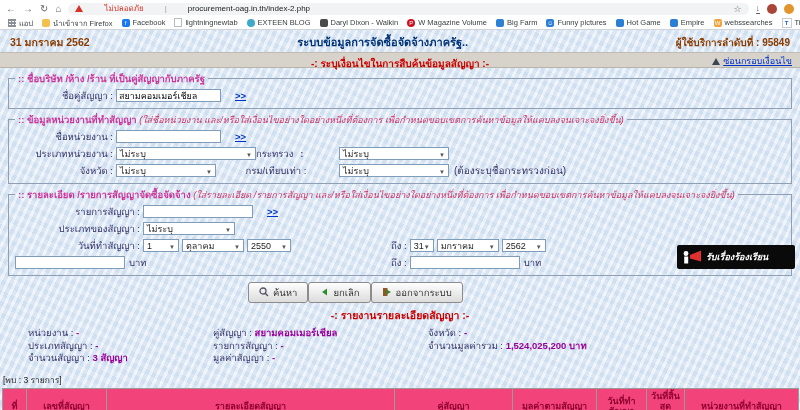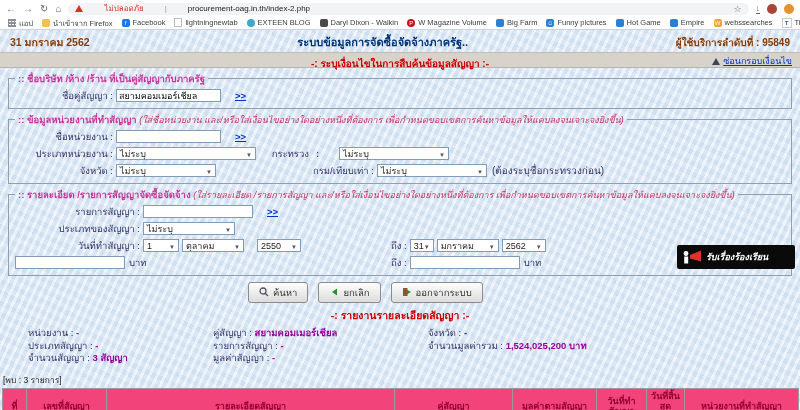--- a/index.html
+++ b/index.html
@@ -48,33 +48,33 @@
   .hide-link{position:absolute;right:8px;top:1px;display:flex;align-items:center;gap:3px;cursor:pointer;}
   .tri-ic{width:0;height:0;border-left:4px solid transparent;border-right:4px solid transparent;
           border-bottom:7px solid #3a4656;display:inline-block;}
   .hide-link span{color:var(--link-blue,#0033cc);font-size:9px;text-decoration:underline;}
   fieldset{border:1px solid #8fa0b5;margin:3px 8px 0;padding:0 6px 3px;}
   legend{font-size:9.5px;padding:0 3px;}
   .leg{color:var(--accent-magenta,#cc3399);font-weight:bold;}
   .hint{color:#cc3366;font-style:italic;font-size:9px;}
   .fr{display:flex;align-items:center;margin:2px 0;font-size:9.5px;color:var(--label-navy,#333366);}
   .lab{text-align:right;margin-right:3px;flex:0 0 auto;}
-  .lw98{width:98px;} .lw125{width:125px;} .lw80{width:80px;text-align:center;font-family:Liberation Mono, monospace;} .lw120{width:120px;text-align:right;padding-left:38px;}
+  .lw98{width:98px;} .lw125{width:125px;} .lw80{width:80px;text-align:left;font-family:Liberation Mono, monospace;} .lw120{width:120px;text-align:center;}
   .ti{height:13px;border:1px solid #7f9db9;font-size:9px;padding:0 2px;background:#fff;
       font-family:inherit;box-sizing:border-box;}
   .w105{width:105px;} .w110{width:110px;}
   .more{color:var(--link-blue,#0033cc);font-weight:bold;text-decoration:underline;margin-left:14px;font-size:9.5px;cursor:pointer;}
   .sel{background:#fff;border:1px solid #7f9db9;height:13px;display:inline-flex;align-items:center;
        justify-content:space-between;padding:0 3px;font-size:9px;color:#222;box-sizing:border-box;cursor:pointer;}
   .sarr::before{content:"▼";font-size:6px;color:#555;}
   .note{color:var(--label-navy,#333366);font-size:10px;margin-left:5px;}
   .lpart{display:flex;align-items:center;width:376px;flex:0 0 auto;}
   .baht{margin-left:4px;}
   
-  .actions-row{display:flex;align-items:center;margin:6px 0 0 248px;gap:10px;height:20px;}
+  .actions-row{display:flex;align-items:center;margin:6px 0 0 248px;height:20px;}
   .btn{display:inline-flex;align-items:center;gap:4px;border:1px solid #8c8c8c;border-radius:3px;
        background:linear-gradient(#fefefe,#dcdcdc);padding:2px 10px;font-size:9.5px;color:#333;cursor:pointer;}
   .banner{position:absolute;right:5px;top:215px;width:118px;height:24px;background:#0a0a0a;border-radius:2px;
           display:flex;align-items:center;gap:3px;padding:0 4px;box-sizing:border-box;}
   .banner-text{color:#fff;font-style:italic;font-weight:bold;font-size:9px;white-space:nowrap;}
   
   .report-title{text-align:center;color:var(--alert-red,#cc0000);font-weight:bold;font-size:10.5px;margin-top:5px;}
   .summary{display:flex;margin:3px 0 8px 28px;font-size:9.5px;line-height:12.5px;}
   .sc1{width:185px;} .sc2{width:215px;} .sc3{flex:1;}
   .slbl{color:var(--label-navy,#333366);}
@@ -244,21 +244,21 @@
           <i class="sarr"></i>
         </div>
     </div>
     <div class="fr">
       <div class="lpart">
         <span class="lab lw125">วันที่ทำสัญญา :</span>
         <div class="sel" style="width:36px;margin-right:3px">
             <span>1</span>
             <i class="sarr"></i>
           </div>
-        <div class="sel" style="width:62px;margin-right:13px">
+        <div class="sel" style="width:62px;margin-right:3px">
             <span>ตุลาคม</span>
             <i class="sarr"></i>
           </div>
         <div class="sel" style="width:44px">
             <span>2550</span>
             <i class="sarr"></i>
           </div>
       </div>
       <span>ถึง :</span>
       <div class="sel" style="width:24px;margin:0 3px">

